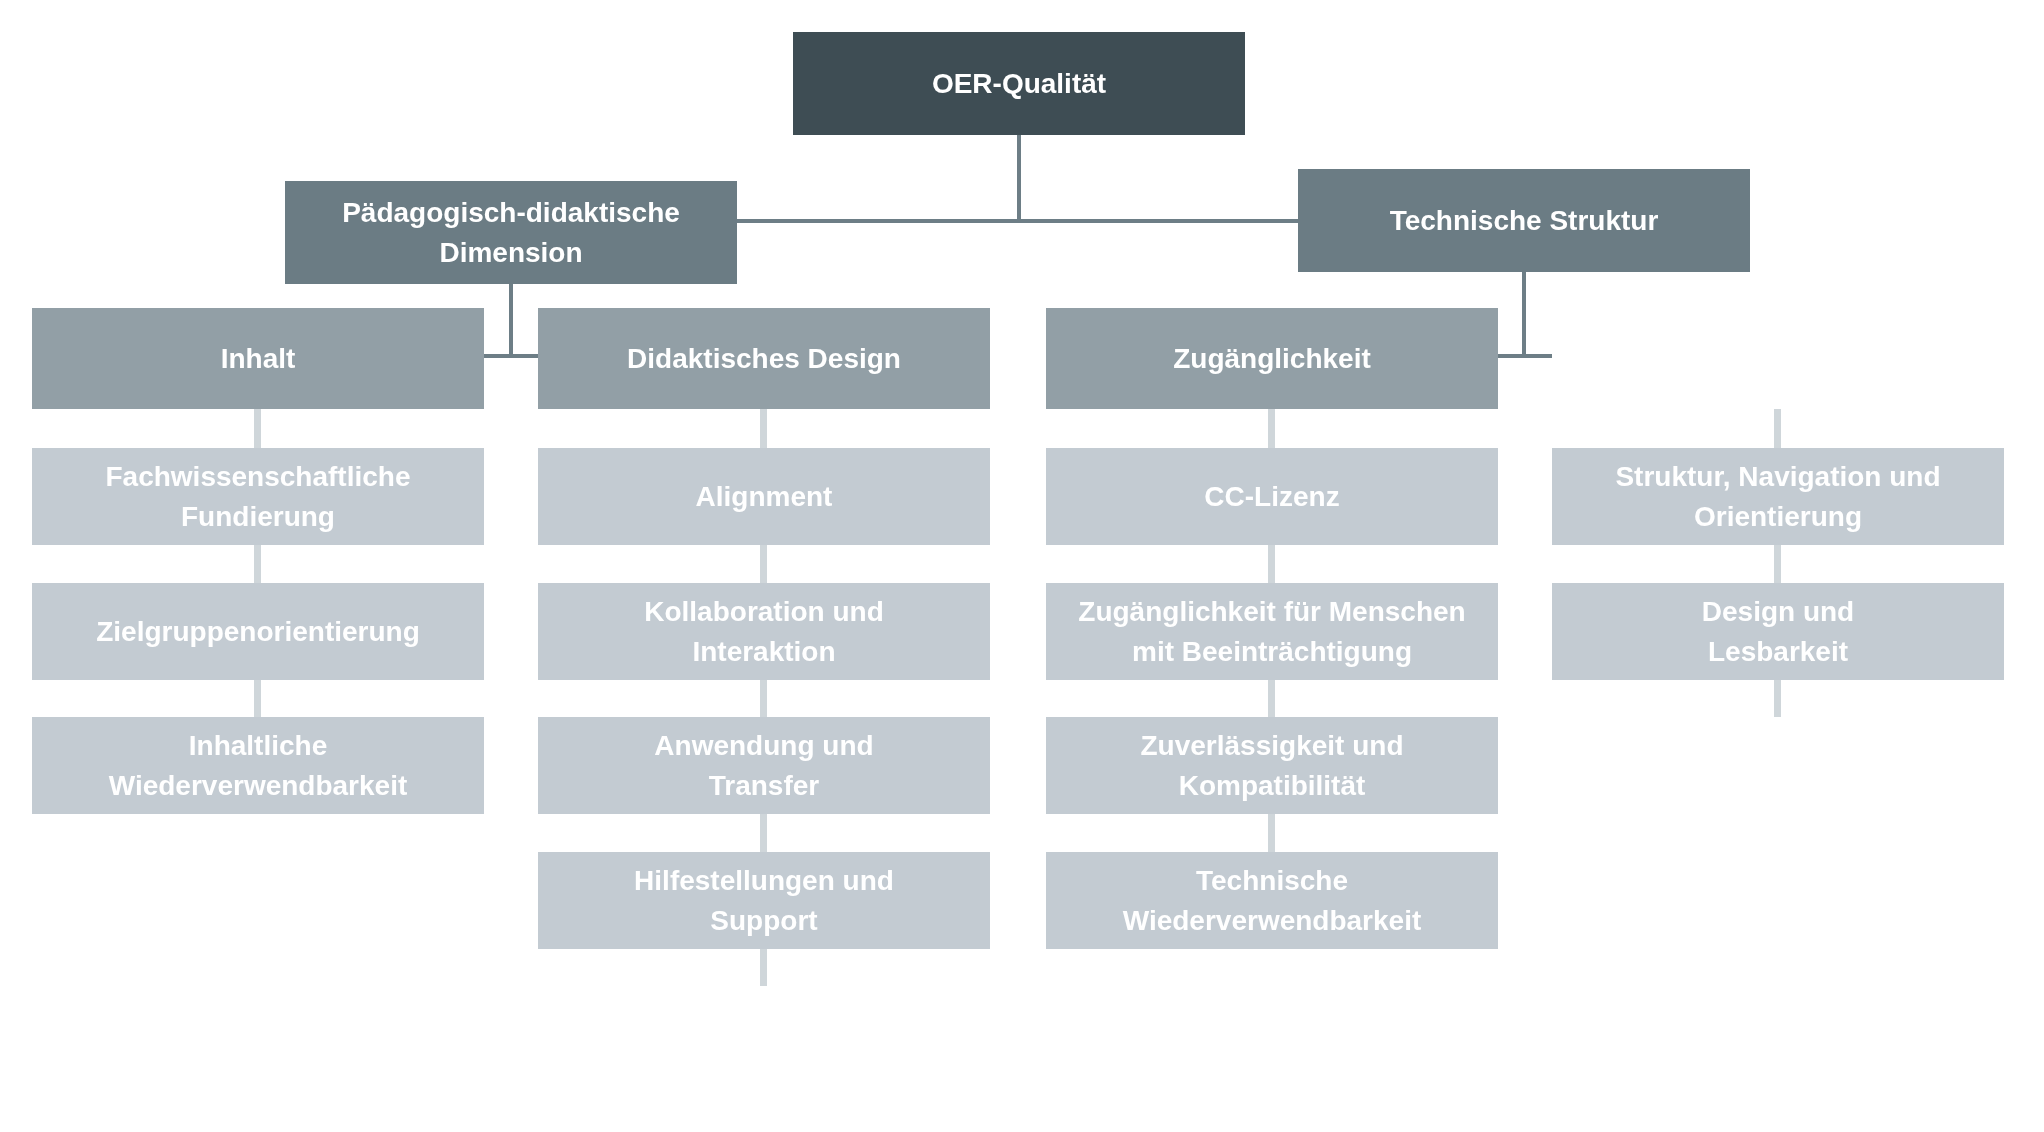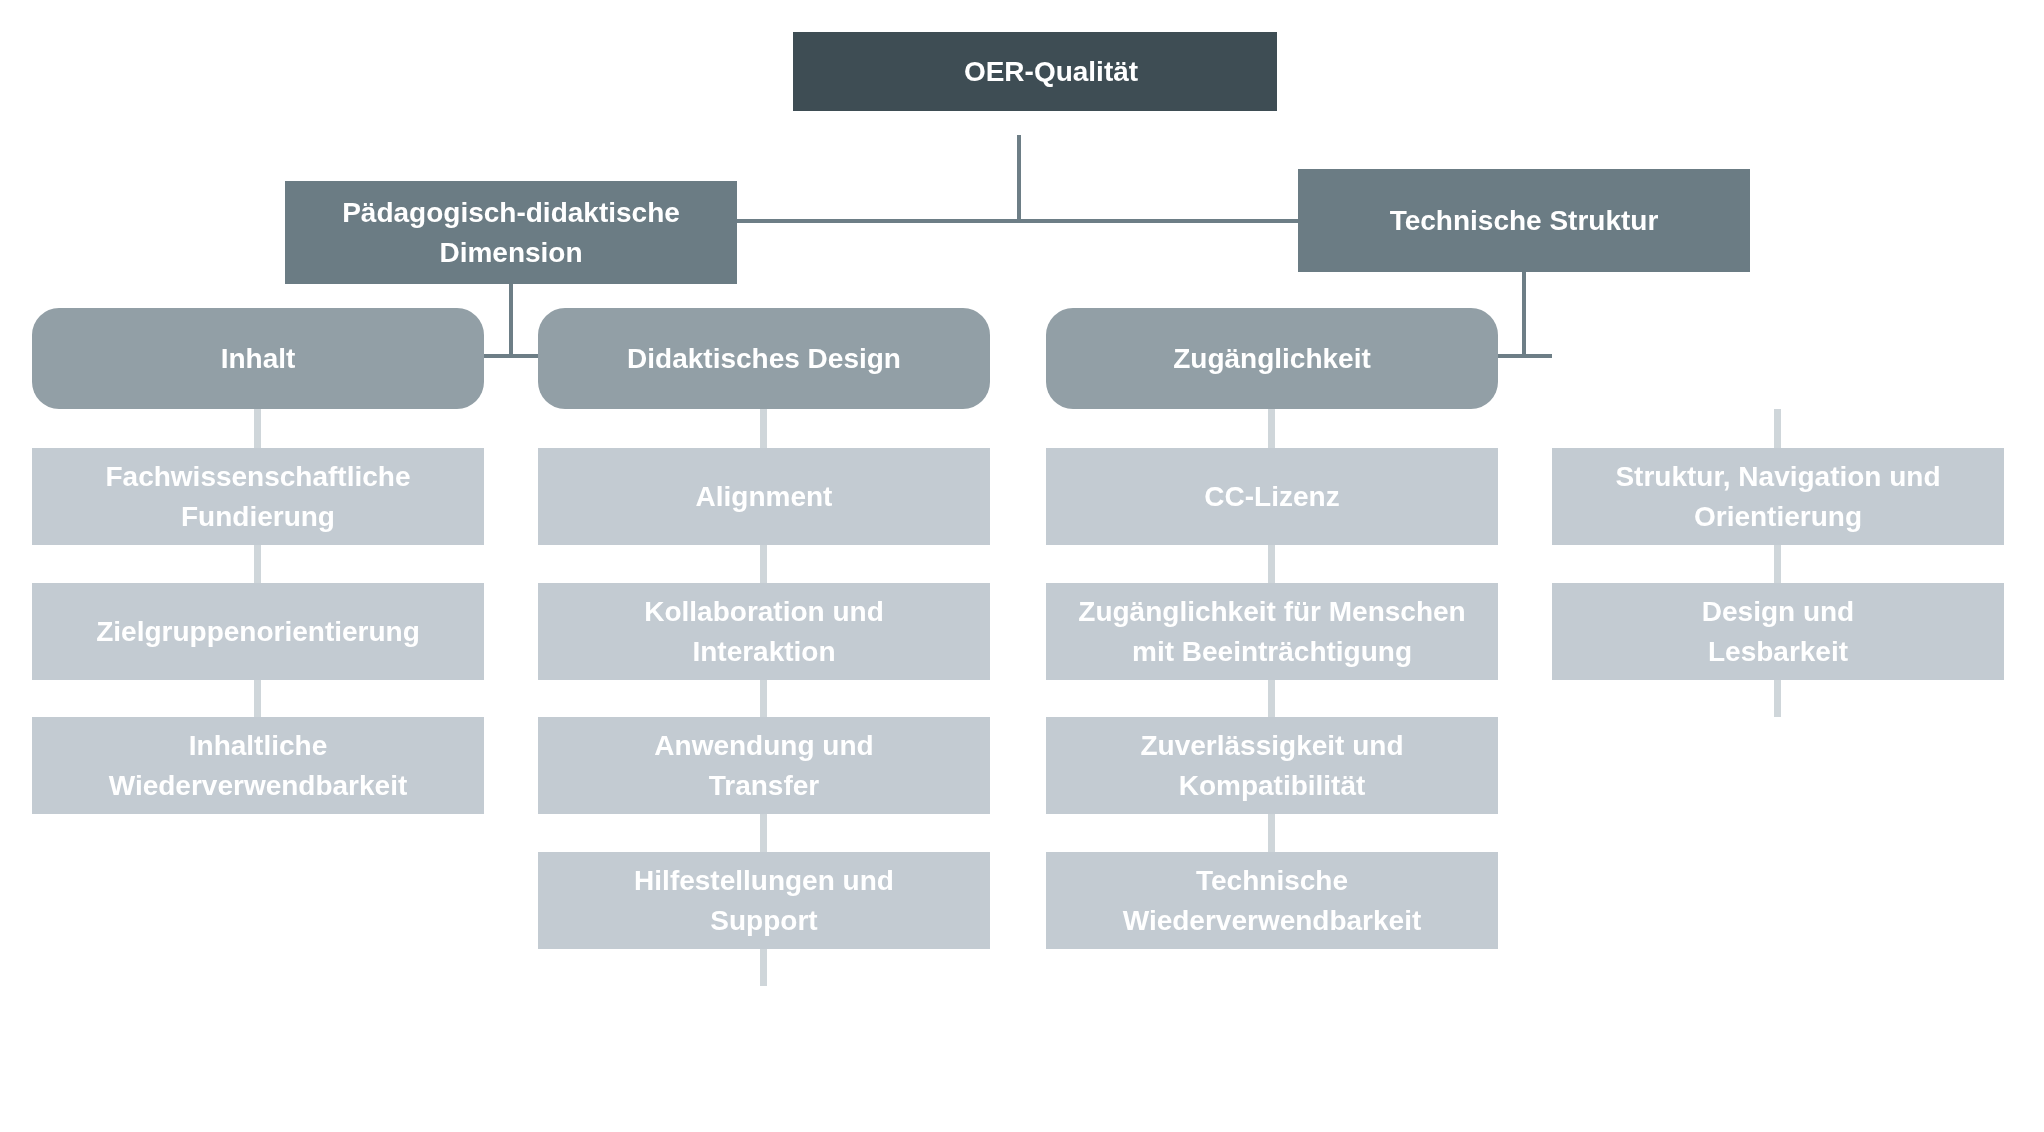--- a/index.html
+++ b/index.html
@@ -15,23 +15,23 @@
     position:absolute;
     display:flex;align-items:center;justify-content:center;
     text-align:center;
     color:var(--text,#ffffff);
     font-weight:bold;
     font-size:28px;
     line-height:40px;
     white-space:pre-line;
     width:452px;
   }
-  .lvl1{background:var(--level1,#3E4D54);height:79px;padding-left:32px;}
+  .lvl1{background:var(--level1,#3E4D54);height:103px;}
   .lvl2{background:var(--level2,#6B7C84);height:103px;}
-  .lvl3{background:var(--level3,#929FA6);height:101px;border-radius:27px;}
+  .lvl3{background:var(--level3,#929FA6);height:101px;}
   .lvl4{background:var(--level4,#C3CBD2);height:97px;}
   .line{position:absolute;}
   .line.dark{background:var(--line_dark,#6D7E86);}
   .line.light{background:var(--line_light,#CFD6DA);}
   .line.v{width:4px;}
   .line.h{height:4px;}
   .line.lv{width:7px;}
   
   .c1{left:32px}.c2{left:538px}.c3{left:1046px}.c4{left:1552px}
   

